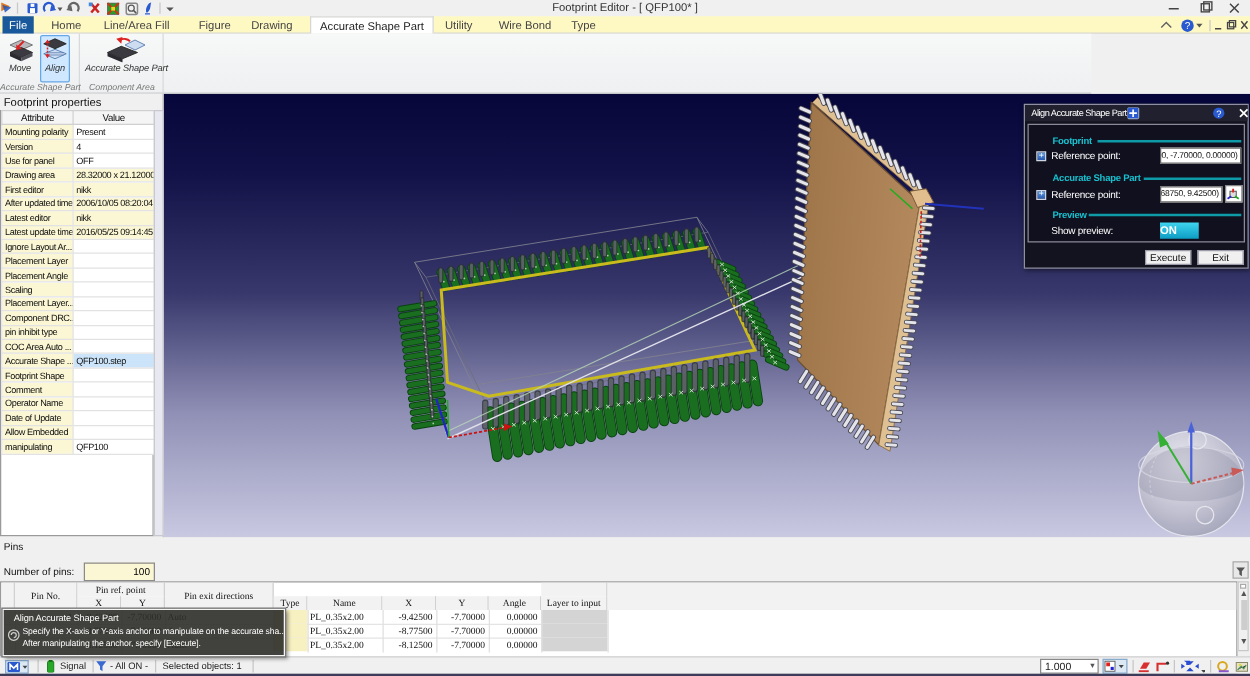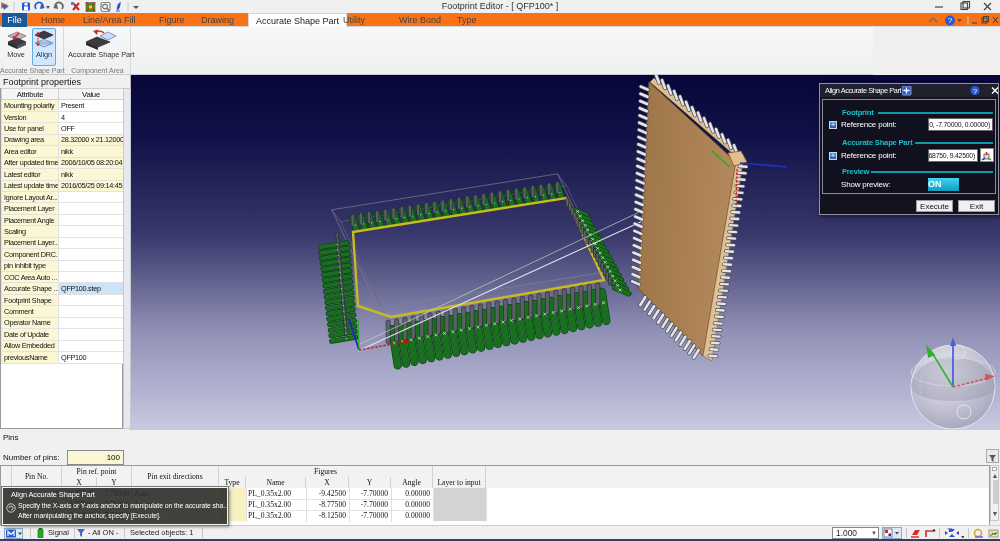--- a/index.html
+++ b/index.html
@@ -1,23 +1,23 @@
 <!DOCTYPE html>
 <html><head><meta charset="utf-8"><style>
 * { margin:0; padding:0; box-sizing:border-box; }
 html,body { width:1000px; height:541px; overflow:hidden; font-family:"Liberation Sans",sans-serif; background:#f0f0f0; position:relative; }
 .abs { position:absolute; }
 
 #titlebar { left:0; top:0; width:1000px; height:13px; background:#f0f0f0; }
 #title { left:0; top:1px; width:1000px; text-align:center; font-size:9px; color:#333; }
 
-#tabrow { left:0; top:13px; width:1000px; height:14px; background:#f97316; border-bottom:1px solid #d5d6d7; }
+#tabrow { left:0; top:13px; width:1000px; height:14px; background:#fef9c3; border-bottom:1px solid #d5d6d7; }
 .tab { position:absolute; top:0; height:14px; line-height:14px; font-size:9px; color:#444; padding:0 7px; }
 
-#ribbon { left:0; top:27px; width:873px; height:48px; background:linear-gradient(#f7f8f8,#eef0f1); border-bottom:1px solid #c9cacb; }
+#ribbon { left:0; top:27px; width:873px; height:48px; background:linear-gradient(#f7f8f8,#eef0f1); border-bottom:1px solid #c9cacb;font-style:italic; }
 .rlabel { position:absolute; top:40px; font-size:7px; color:#777; width:100%; text-align:center; white-space:nowrap; }
 .rgroup { position:absolute; top:0; height:47px; border-right:1px solid #d8d9da; }
 .rbtn { position:absolute; top:2px; font-size:7.4px; letter-spacing:-0.1px; color:#333; text-align:center; white-space:nowrap; }
 
 #lpanel { left:0; top:75px; width:131px; height:355px; background:#f0f0f0; border-right:1px solid #b8b8b8; }
 #lptitle { left:3px; top:2px; font-size:9px; color:#111; }
 #lptable { position:absolute; left:1px; top:13px; width:122px; border-collapse:collapse; background:#fff; }
 #lptable td, #lptable th { border:1px solid #e2e2e2; height:11.45px; font-size:7.3px; letter-spacing:-0.3px; font-weight:normal; padding:0 0 0 2px; text-align:left; color:#111; white-space:nowrap; overflow:hidden; }
 #lptable th { background:#f5f5f5; text-align:center; padding:0; border-color:#d0d0d0; font-size:7.8px; }
 #lptable td:first-child { width:57px; max-width:57px; }
@@ -92,21 +92,21 @@
 <path d="M59,3 L66,10 M66,3 L59,10" stroke="#444" stroke-width="1.2"></path>
 </svg>
 
 <div class="abs" id="tabrow">
 <div class="tab" style="left:2px;width:25px;background:#19599b;color:#fff;text-align:center;padding:0">File</div>
 <div class="tab" style="left:34px">Home</div>
 <div class="tab" style="left:76px">Line/Area Fill</div>
 <div class="tab" style="left:152px">Figure</div>
 <div class="tab" style="left:194px">Drawing</div>
 <div class="tab" style="left:248px;background:#fff;border:1px solid #d5d6d7;border-bottom:none;color:#222">Accurate Shape Part</div>
-<div class="tab" style="left:336px">Utility</div>
+<div class="tab" style="left:349px">Utility</div>
 <div class="tab" style="left:392px">Wire Bond</div>
 <div class="tab" style="left:450px">Type</div>
 </div>
 
 <svg class="abs" style="left:925px;top:14px" width="75" height="13">
 <path d="M4,8 L8,4 L12,8" fill="none" stroke="#666" stroke-width="1.2"></path>
 <circle cx="25" cy="6.5" r="5" fill="#2a5ad0"></circle>
     <text x="25" y="9" font-size="8" fill="#fff" text-anchor="middle" font-family="Liberation Sans">?</text>
 <polygon points="32,5 37,5 34.5,8" fill="#555"></polygon>
 <line x1="43" y1="2" x2="43" y2="11" stroke="#c8c8c8"></line>
@@ -174,21 +174,21 @@
         </tr>
 <tr>
           <td class="cy">Use for panel</td>
           <td class="cw">OFF</td>
         </tr>
 <tr>
           <td class="cy">Drawing area</td>
           <td class="cy">28.32000 x 21.12000</td>
         </tr>
 <tr>
-          <td class="cy">Area editor</td>
+          <td class="cy">First editor</td>
           <td class="cy">nikk</td>
         </tr>
 <tr>
           <td class="cy">After updated time</td>
           <td class="cy">2006/10/05 08:20:04</td>
         </tr>
 <tr>
           <td class="cy">Latest editor</td>
           <td class="cy">nikk</td>
         </tr>
@@ -246,21 +246,21 @@
         </tr>
 <tr>
           <td class="cy">Date of Update</td>
           <td class="cw"></td>
         </tr>
 <tr>
           <td class="cy">Allow Embedded</td>
           <td class="cw"></td>
         </tr>
 <tr>
-          <td class="cy">previousName</td>
+          <td class="cy">manipulating</td>
           <td class="cw">QFP100</td>
         </tr>
 </tbody>
     </table>
 <div class="abs" id="lpscroll"></div>
 </div>
 
 <svg width="869" height="355" viewBox="131 75 869 355" style="position:absolute;left:131px;top:75px">
 <defs>
 <linearGradient id="bgg" x1="0" y1="0" x2="0" y2="1">
@@ -972,21 +972,20 @@
 <div class="abs" id="npbox">100</div>
 <div class="abs" id="tblbtn"><svg width="11" height="12">
         <path d="M2,3 h7 l-2.5,3 v4 l-2,-1.5 v-2.5 Z" fill="#555"></path>
       </svg></div>
 <div class="abs" id="ptable">
 
 <div class="hc" style="left:0;top:0;width:11px;height:22px"></div>
 <div class="hc" style="left:11px;top:0;width:50px;height:22px;line-height:22px">Pin No.</div>
 <div class="hc" style="left:61px;top:0;width:70px">Pin ref. point</div>
 <div class="hc" style="left:131px;top:0;width:87px;height:22px;line-height:22px">Pin exit directions</div>
-<div class="hc" style="left:218px;top:0;width:214px">Figures</div>
 <div class="hc" style="left:432px;top:0;width:53px"></div>
 
 <div class="hc" style="left:61px;top:11px;width:35px">X</div>
 <div class="hc" style="left:96px;top:11px;width:35px">Y</div>
 <div class="hc" style="left:218px;top:11px;width:27px">Type</div>
 <div class="hc" style="left:245px;top:11px;width:60px">Name</div>
 <div class="hc" style="left:305px;top:11px;width:43px">X</div>
 <div class="hc" style="left:348px;top:11px;width:42px">Y</div>
 <div class="hc" style="left:390px;top:11px;width:42px">Angle</div>
 <div class="hc" style="left:432px;top:11px;width:53px">Layer to input</div>

